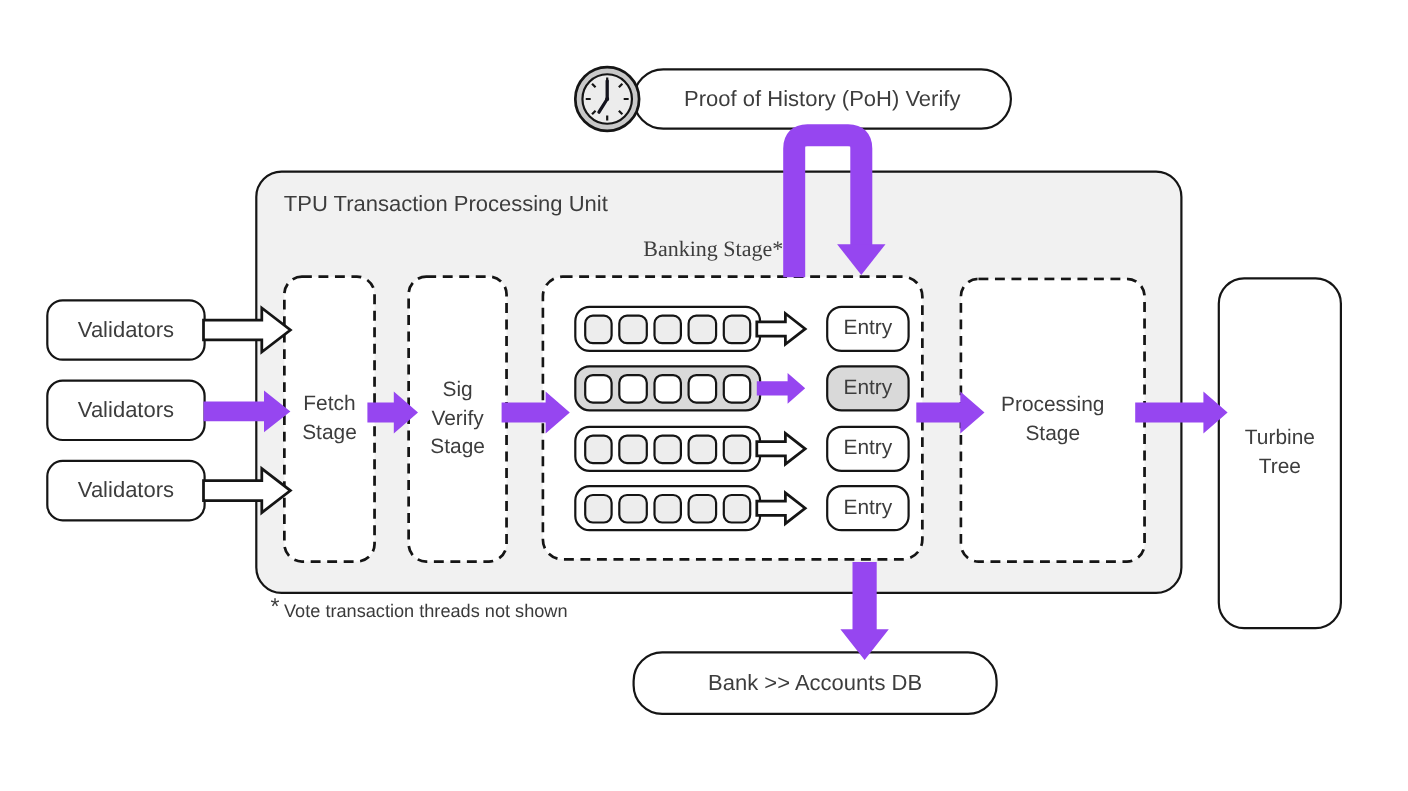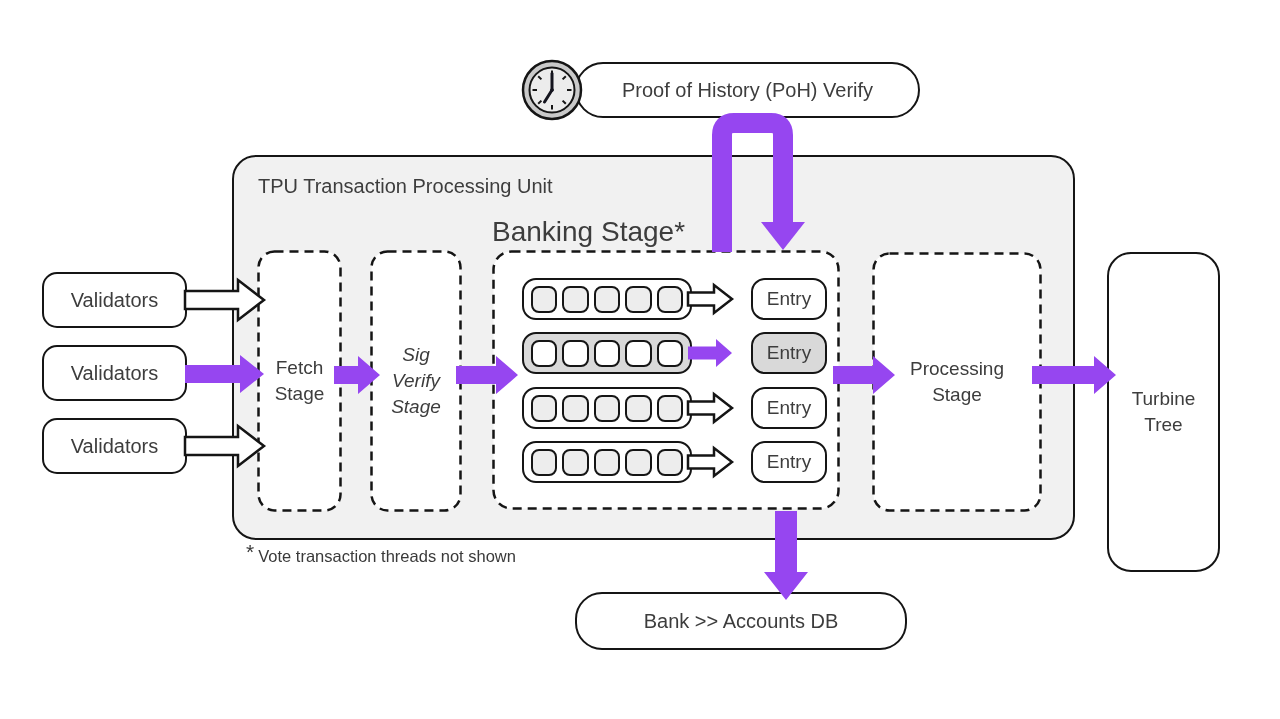--- a/index.html
+++ b/index.html
@@ -22,21 +22,21 @@
   }
   .poh-box{left:575px;top:62px;width:345px;height:56px;border-radius:28px;font-size:20px;z-index:2;white-space:nowrap;}
   .clock{left:520px;top:58px;z-index:4;}
   .tpu-box{left:232px;top:155px;width:843px;height:385px;border-radius:24px;background:var(--tpu-bg);border:2.5px solid var(--border);position:absolute;box-sizing:border-box;z-index:1;}
   .tpu-title{position:absolute;left:258px;top:175px;font-size:20px;z-index:2;}
   .validator{left:42px;width:145px;height:56px;border-radius:15px;font-size:20px;z-index:2;justify-content:center;}
   .stage{position:absolute;z-index:2;}
   .stage svg{position:absolute;left:0;top:0;}
   .stage-label{position:absolute;inset:0;display:flex;align-items:center;justify-content:center;text-align:center;font-size:19px;line-height:1.38;}
   .stage-label span{display:block;}
-  .banking-label{position:absolute;left:492px;top:216px;width:220px;text-align:left;font-size:28px;z-index:2;}
+  .banking-label{position:absolute;left:492px;top:216px;width:220px;text-align:right;font-size:20px;z-index:2;font-family:Liberation Serif, serif;}
   .tray{position:absolute;height:42px;width:170px;border:2.5px solid var(--border);border-radius:14px;background:#fff;box-sizing:border-box;display:flex;align-items:center;gap:5px;padding:0 7px;z-index:2;}
   .tray.hl{background:var(--hl);}
   .slot{width:27px;height:27px;border:2px solid var(--border);border-radius:8px;background:#EDEDED;box-sizing:border-box;}
   .tray.hl .slot{background:#fff;}
   .entry{left:751px;width:76px;height:42px;border-radius:14px;font-size:19px;z-index:2;}
   .entry.hl{background:var(--hl);}
   .turbine-box{left:1107px;top:252px;width:113px;height:320px;border-radius:24px;z-index:2;}
   .turbine-box .stage-label{position:static;font-size:19px;}
   .bank-box{left:575px;top:592px;width:332px;height:58px;border-radius:27px;font-size:20px;z-index:2;}
   .footnote{position:absolute;left:246px;top:540px;font-size:16.5px;z-index:2;color:#3A3A3A;}
@@ -89,21 +89,21 @@
 
   <div class="stage" style="left:257px;top:250px;width:85px;height:262px;">
     <svg width="85" height="262">
         <rect x="1.5" y="1.5" width="82" height="259" rx="16" fill="#fff" stroke="#151515" stroke-width="2.5" stroke-dasharray="9 6"></rect>
       </svg>
     <div class="stage-label">
         <span style="width:62px;">Fetch Stage</span>
       </div>
   </div>
 
-  <div class="stage" style="left:370px;top:250px;width:92px;height:262px;font-style:italic;">
+  <div class="stage" style="left:370px;top:250px;width:92px;height:262px;">
     <svg width="92" height="262">
         <rect x="1.5" y="1.5" width="89" height="259" rx="16" fill="#fff" stroke="#151515" stroke-width="2.5" stroke-dasharray="9 6"></rect>
       </svg>
     <div class="stage-label">
         <span style="width:62px;">Sig Verify Stage</span>
       </div>
   </div>
 
   <div class="banking-label">Banking Stage*</div>
   <div class="stage" style="left:492px;top:250px;width:348px;height:260px;">

